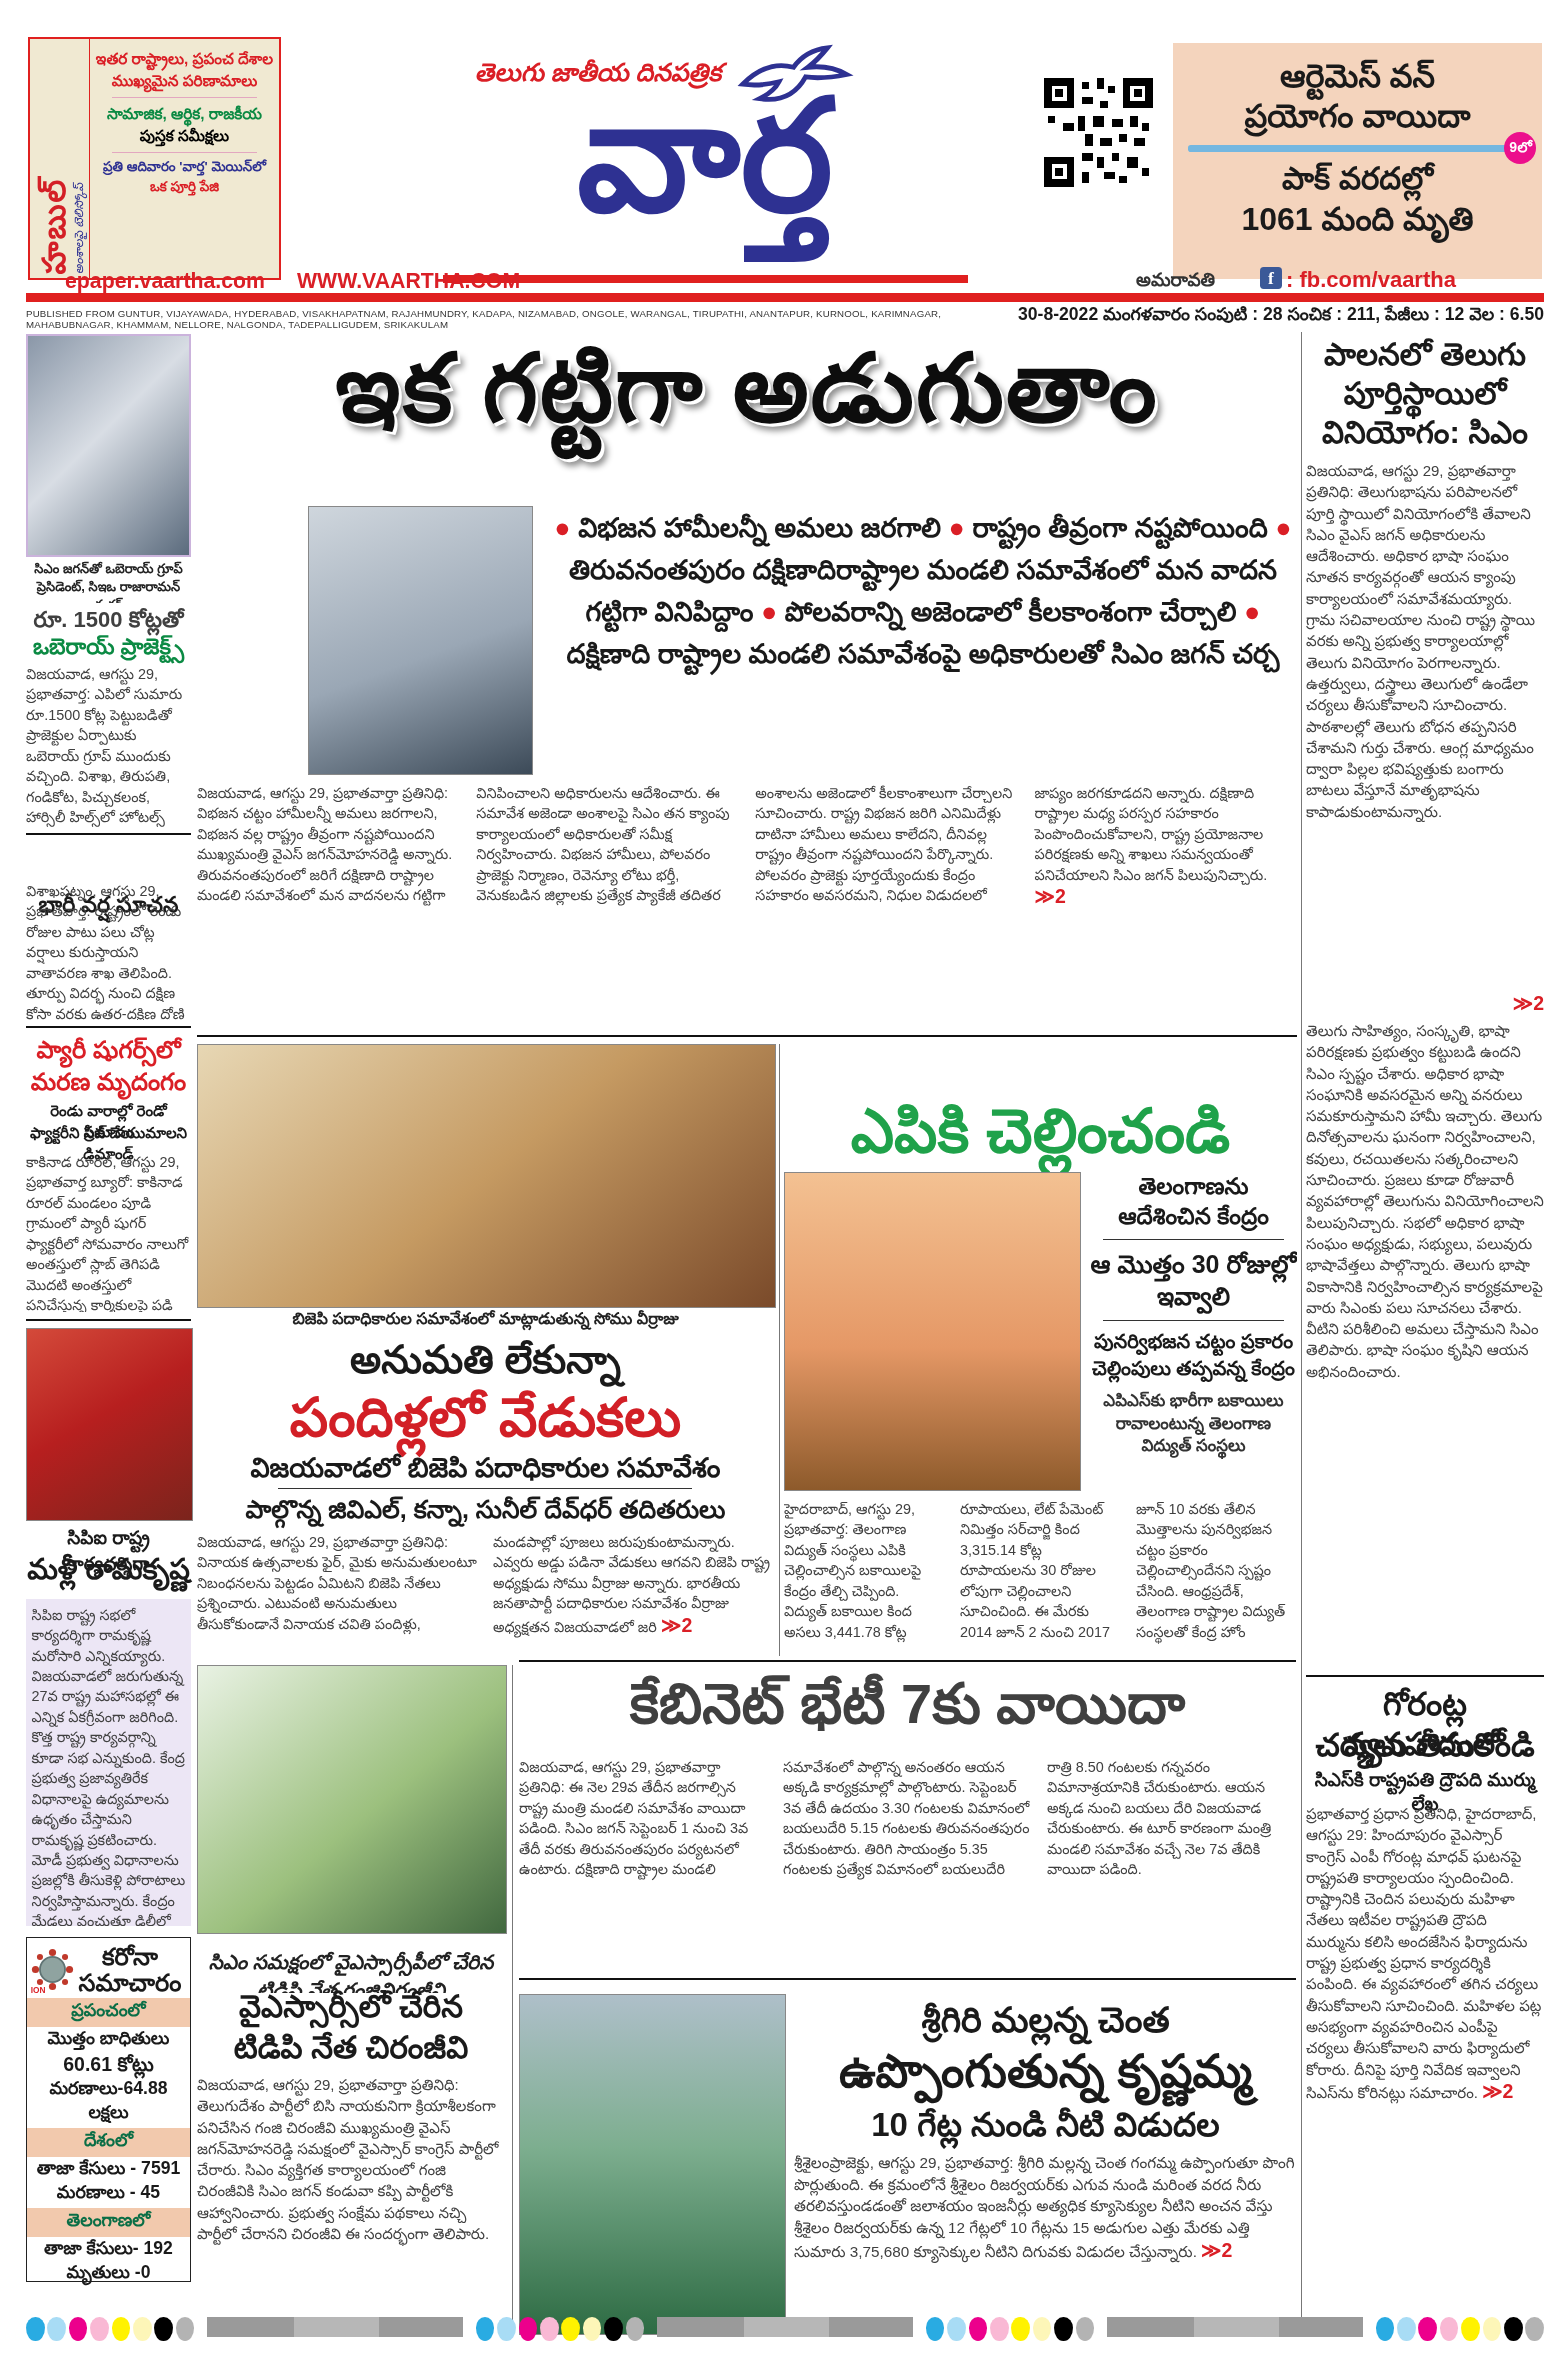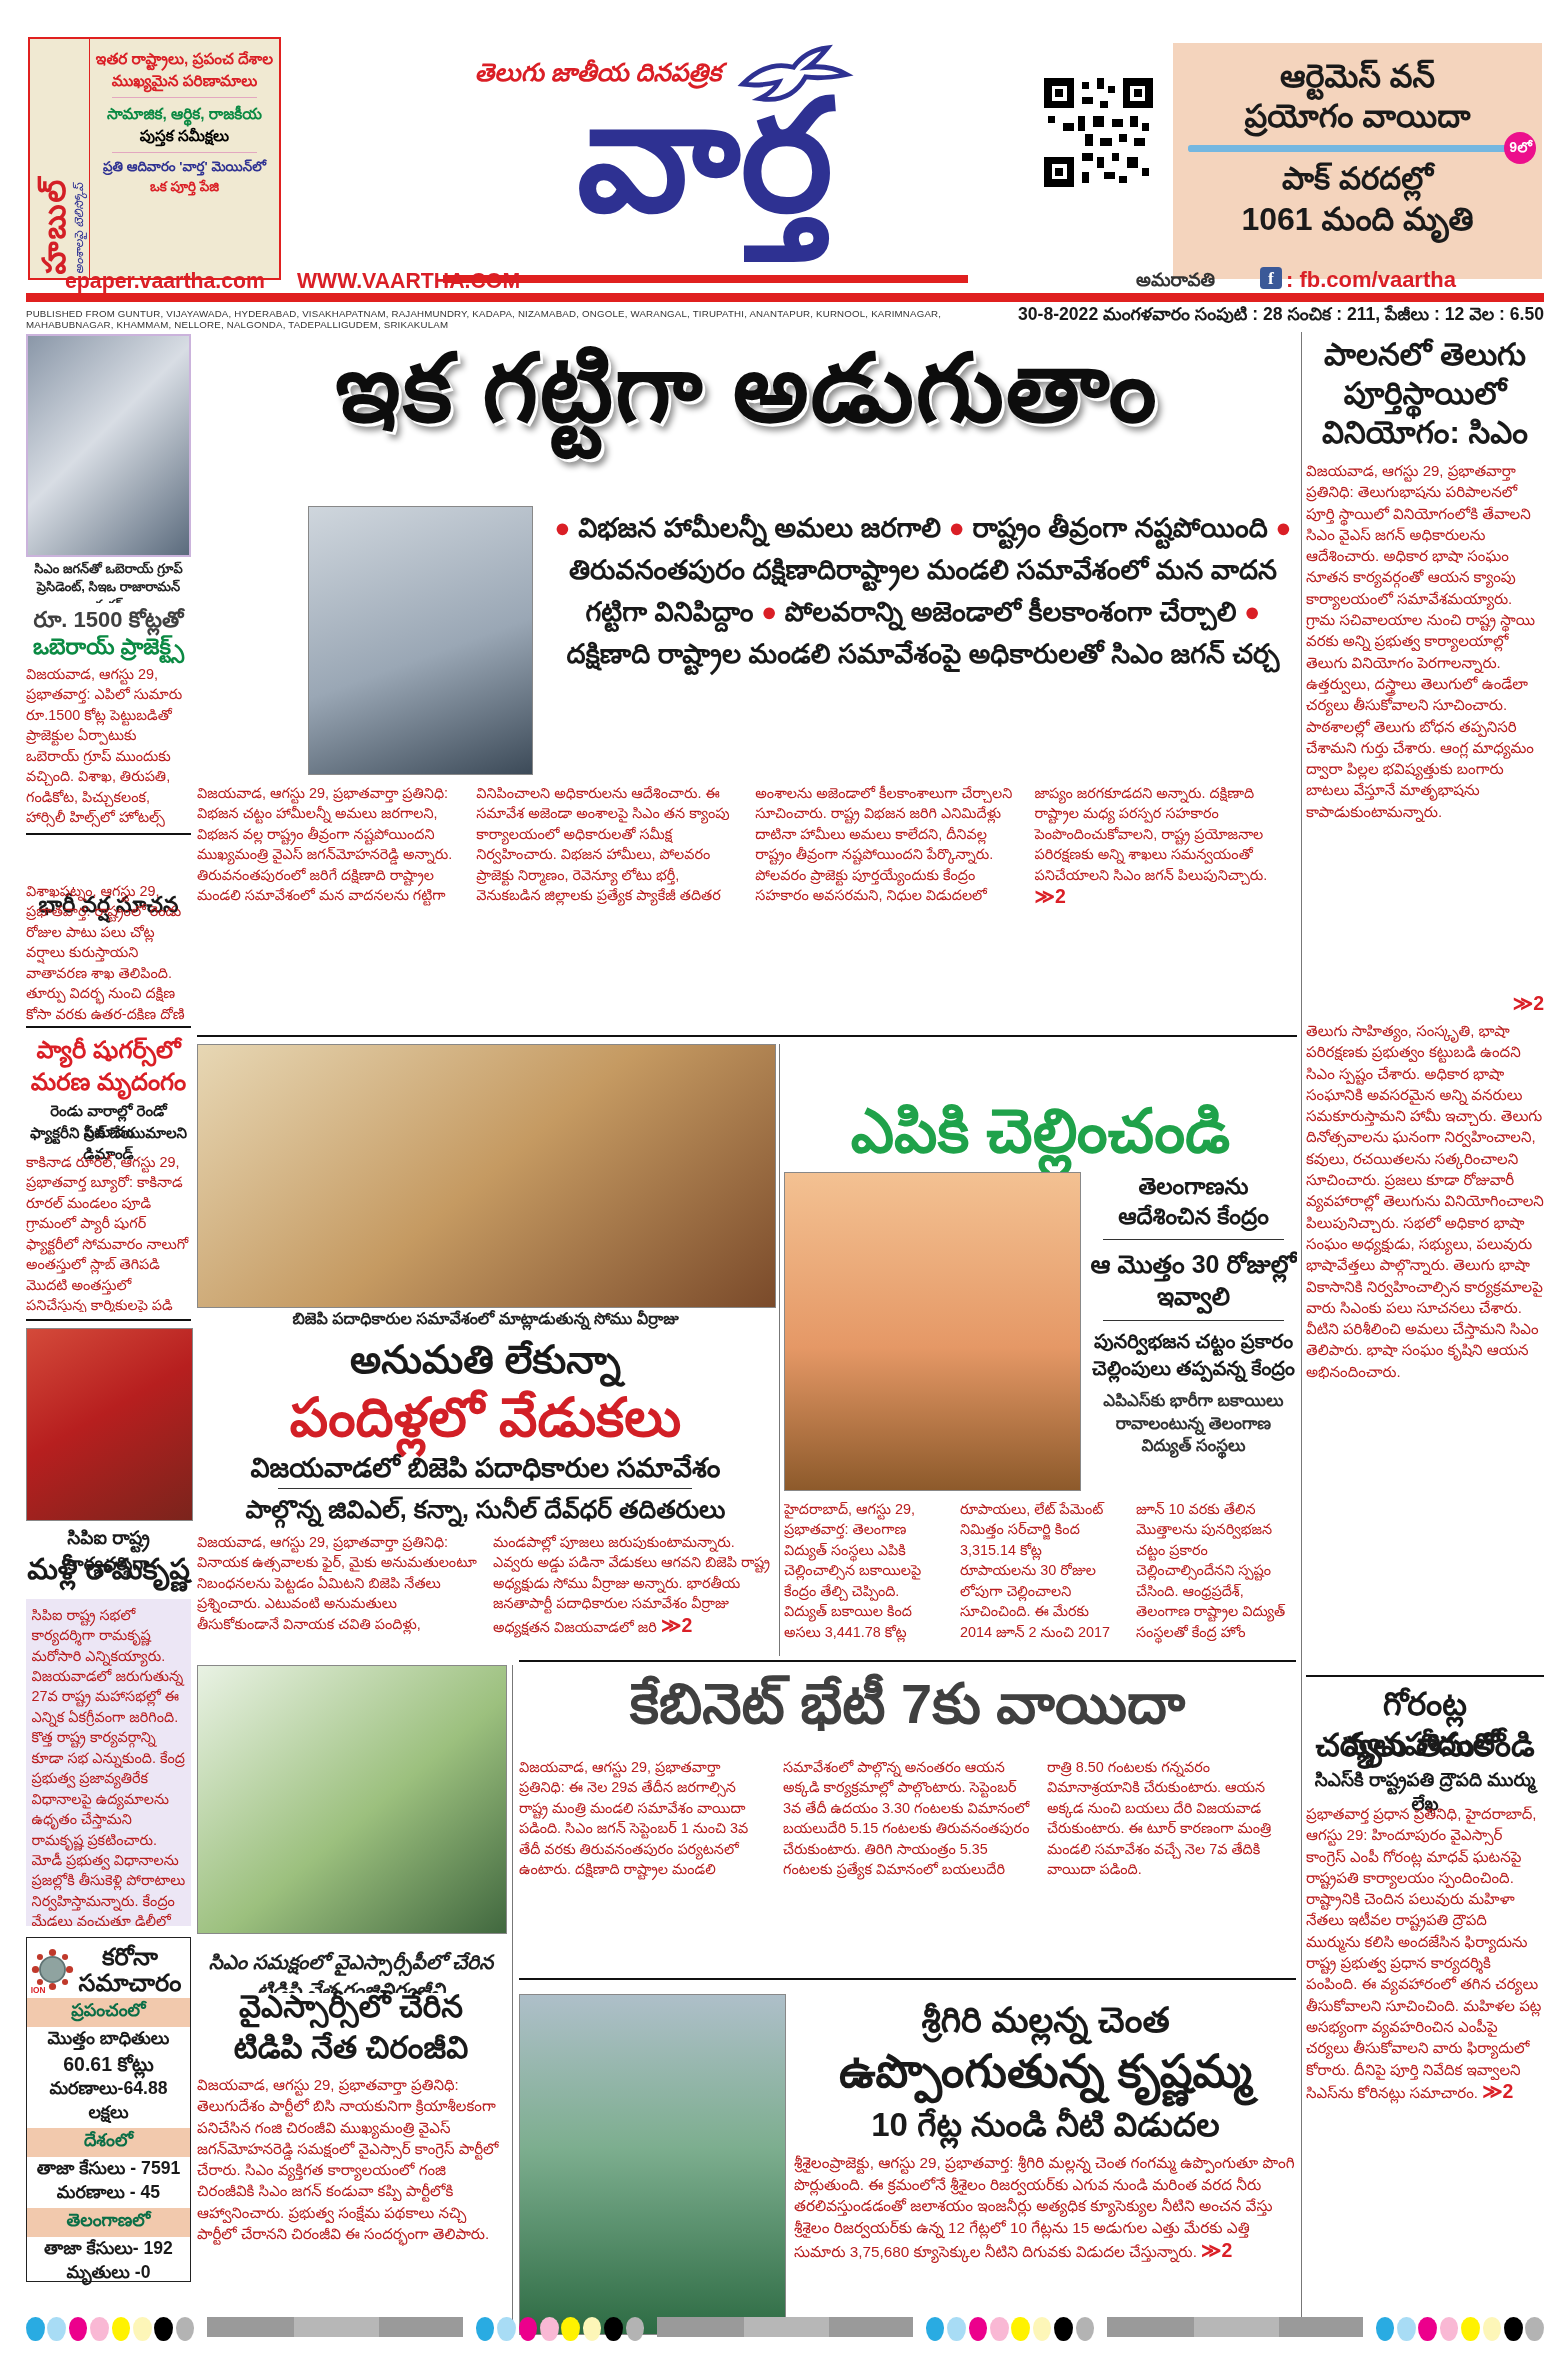--- a/index.html
+++ b/index.html
@@ -4,21 +4,21 @@
 <style>
   html,body{margin:0;padding:0;background:#e8e8e8;}
   #page{position:relative;width:1551px;height:2375px;background:#fff;margin:0 auto;
         font-family:"Liberation Sans",sans-serif;color:#1a1a1a;overflow:hidden;}
   .abs{position:absolute;}
   .clip{overflow:hidden;}
   .ctr{text-align:center;}
   .b{font-weight:bold;}
   .red{color:#da1f26;}
   .blue{color:#2e3192;}
-  .body-txt{font-size:14.4px;line-height:1.42;color:#b91c1c;text-align:justify;}
+  .body-txt{font-size:14.4px;line-height:1.42;color:#404040;text-align:justify;}
   .cols-2{column-count:2;column-gap:15px;}
   .cols-3{column-count:3;column-gap:15px;}
   .cols-4{column-count:4;column-gap:16.7px;}
   .jump{color:#da1f26;font-weight:bold;font-size:19.5px;white-space:nowrap;}
   .photo{border:0.9px solid #888;}
   .ph-oberoi{background:linear-gradient(135deg,#8a97a8,#d8dde4 45%,#5b6b7d);}
   .ph-jagan{background:linear-gradient(160deg,#cfd6dd,#9aa7b5 55%,#3c4a58);}
   .ph-bjp{background:linear-gradient(140deg,#e7d7b4,#c59a62 50%,#7a4a2a);}
   .ph-cpi{background:linear-gradient(150deg,#d44a3a,#b71f1f 45%,#7b241c);}
   .ph-tower{background:linear-gradient(180deg,#f3c192,#e59866 55%,#8d5a2b);}

